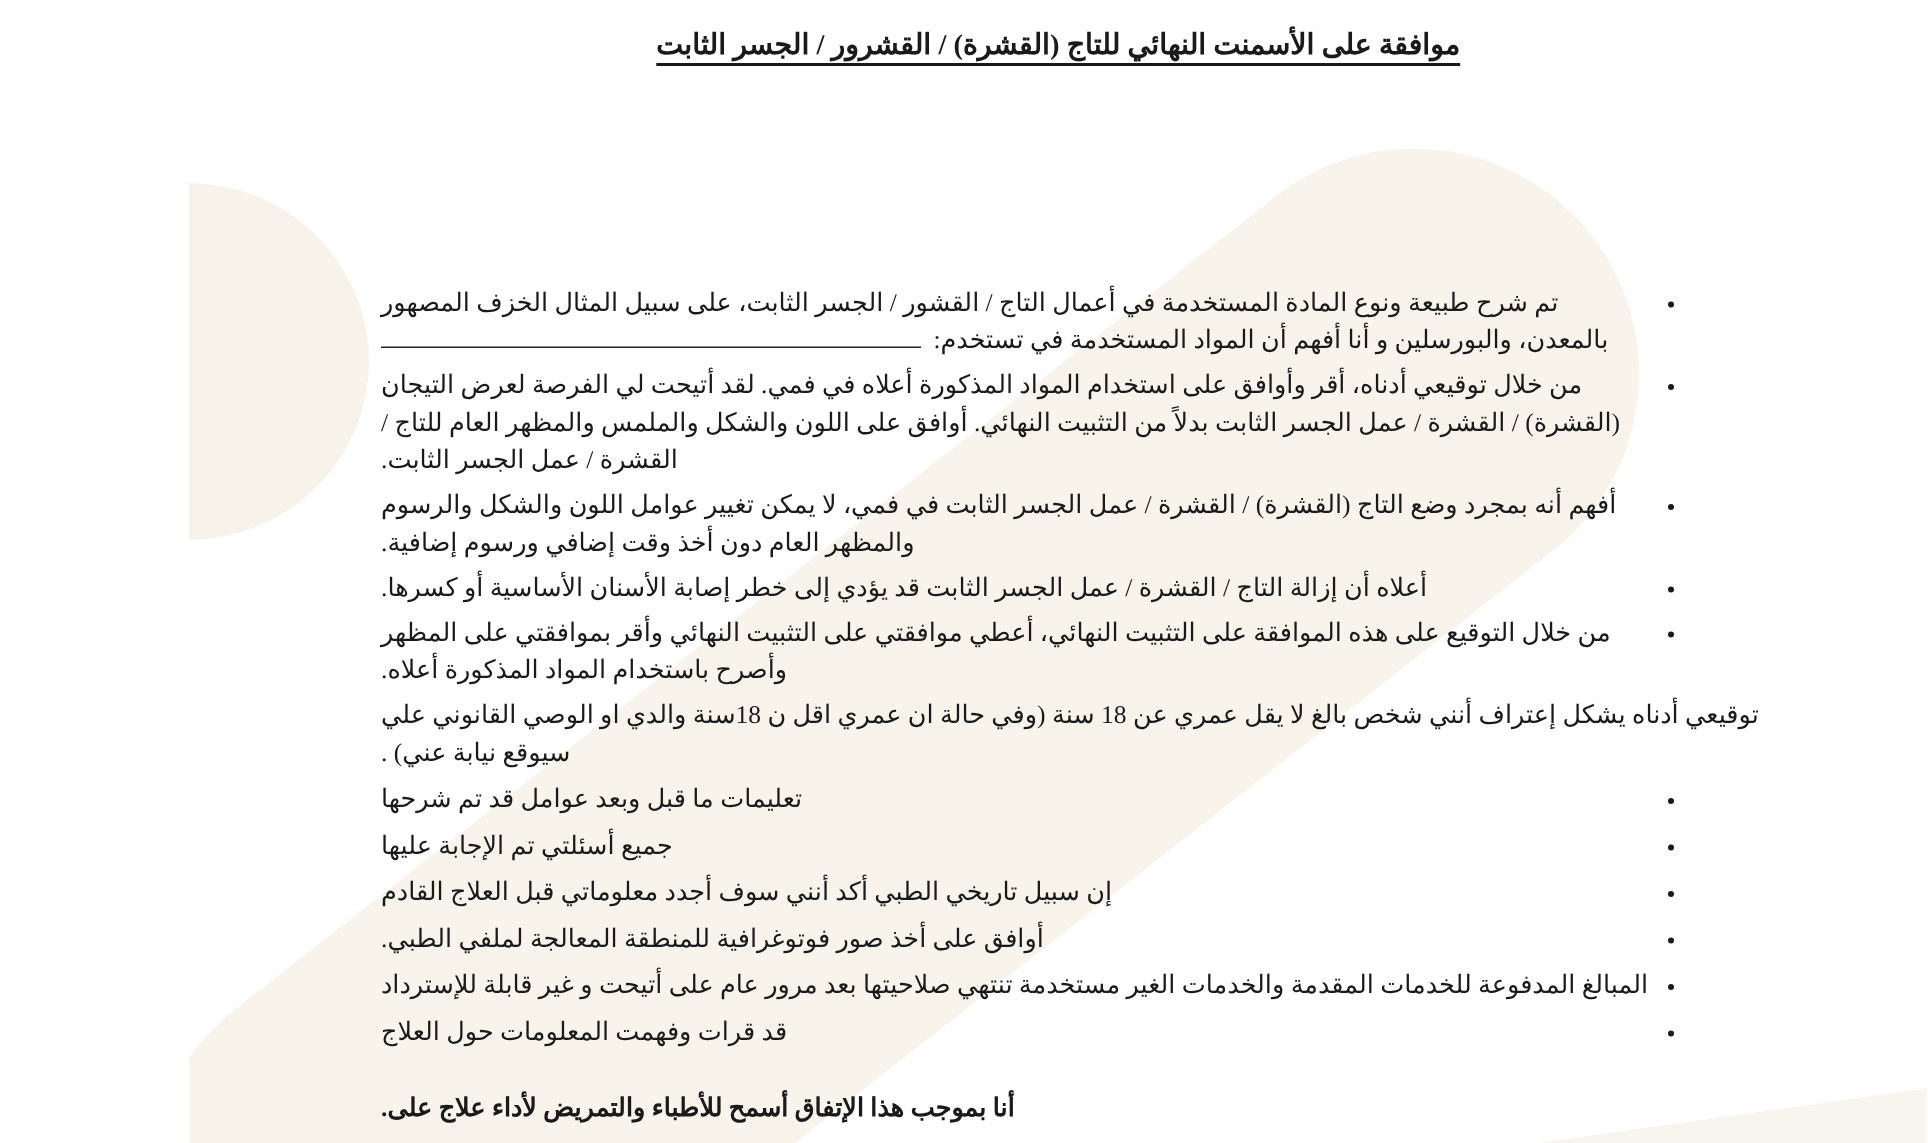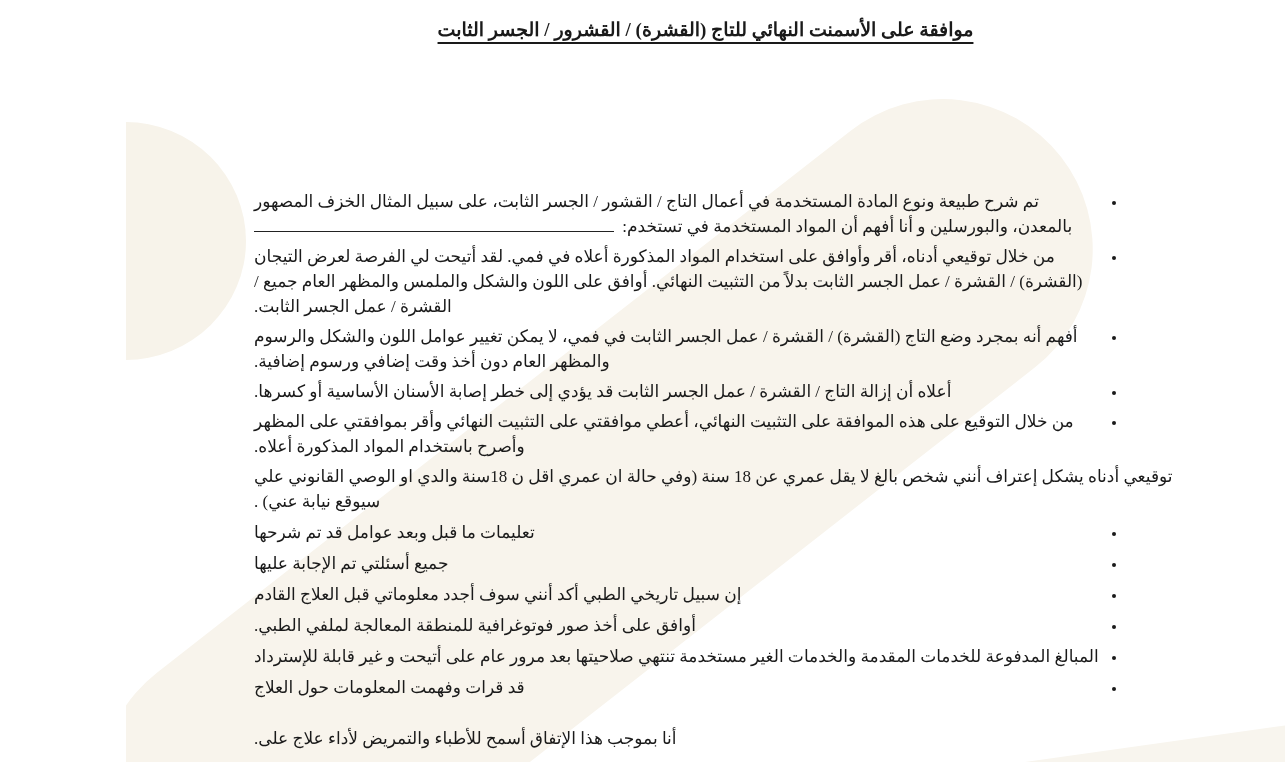--- a/index.html
+++ b/index.html
@@ -46,21 +46,21 @@
   }
   ul.points{
     margin:0;padding:0 82px 0 0;
     list-style:disc outside;
   }
   ul.points li{margin:0 0 5px 0;}
   ul.points li::marker{font-size:13px;}
   p.para{margin:0 0 0 0;}
   ul.confirm{margin-top:6px;}
   ul.confirm li{margin-bottom:6px;}
-  p.closing{margin-top:26px;}
+  p.closing{margin-top:26px;font-weight:bold;}
   .blank{
     display:inline-block;
     width:360px;height:0.85em;
     border-bottom:1.4px solid #222222;
     margin-right:4px;
   }
 </style>
 </head>
 <body>
 
@@ -74,21 +74,21 @@
     <span>موافقة على الأسمنت النهائي للتاج (القشرة) / القشرور / الجسر الثابت</span>
   </div>
 
   <div class="doc">
 
     <ul class="points">
       <li>
         <span>تم شرح طبيعة ونوع المادة المستخدمة في أعمال التاج / القشور / الجسر الثابت، على سبيل المثال الخزف المصهور بالمعدن، والبورسلين و أنا أفهم أن المواد المستخدمة في تستخدم:</span>
         <span class="blank"></span>
       </li>
-      <li>من خلال توقيعي أدناه، أقر وأوافق على استخدام المواد المذكورة أعلاه في فمي. لقد أتيحت لي الفرصة لعرض التيجان (القشرة) / القشرة / عمل الجسر الثابت بدلاً من التثبيت النهائي. أوافق على اللون والشكل والملمس والمظهر العام جميع / القشرة / عمل الجسر الثابت.</li>
+      <li>من خلال توقيعي أدناه، أقر وأوافق على استخدام المواد المذكورة أعلاه في فمي. لقد أتيحت لي الفرصة لعرض التيجان (القشرة) / القشرة / عمل الجسر الثابت بدلاً من التثبيت النهائي. أوافق على اللون والشكل والملمس والمظهر العام للتاج / القشرة / عمل الجسر الثابت.</li>
       <li>أفهم أنه بمجرد وضع التاج (القشرة) / القشرة / عمل الجسر الثابت في فمي، لا يمكن تغيير عوامل اللون والشكل والرسوم والمظهر العام دون أخذ وقت إضافي ورسوم إضافية.</li>
       <li>أعلاه أن إزالة التاج / القشرة / عمل الجسر الثابت قد يؤدي إلى خطر إصابة الأسنان الأساسية أو كسرها.</li>
       <li>من خلال التوقيع على هذه الموافقة على التثبيت النهائي، أعطي موافقتي على التثبيت النهائي وأقر بموافقتي على المظهر وأصرح باستخدام المواد المذكورة أعلاه.</li>
     </ul>
 
     <p class="para">توقيعي أدناه يشكل إعتراف أنني شخص بالغ لا يقل عمري عن 18 سنة (وفي حالة ان عمري اقل ن 18سنة والدي او الوصي القانوني علي سيوقع نيابة عني) .</p>
 
     <ul class="points confirm">
       <li>تعليمات ما قبل وبعد عوامل قد تم شرحها</li>
       <li>جميع أسئلتي تم الإجابة عليها</li>

